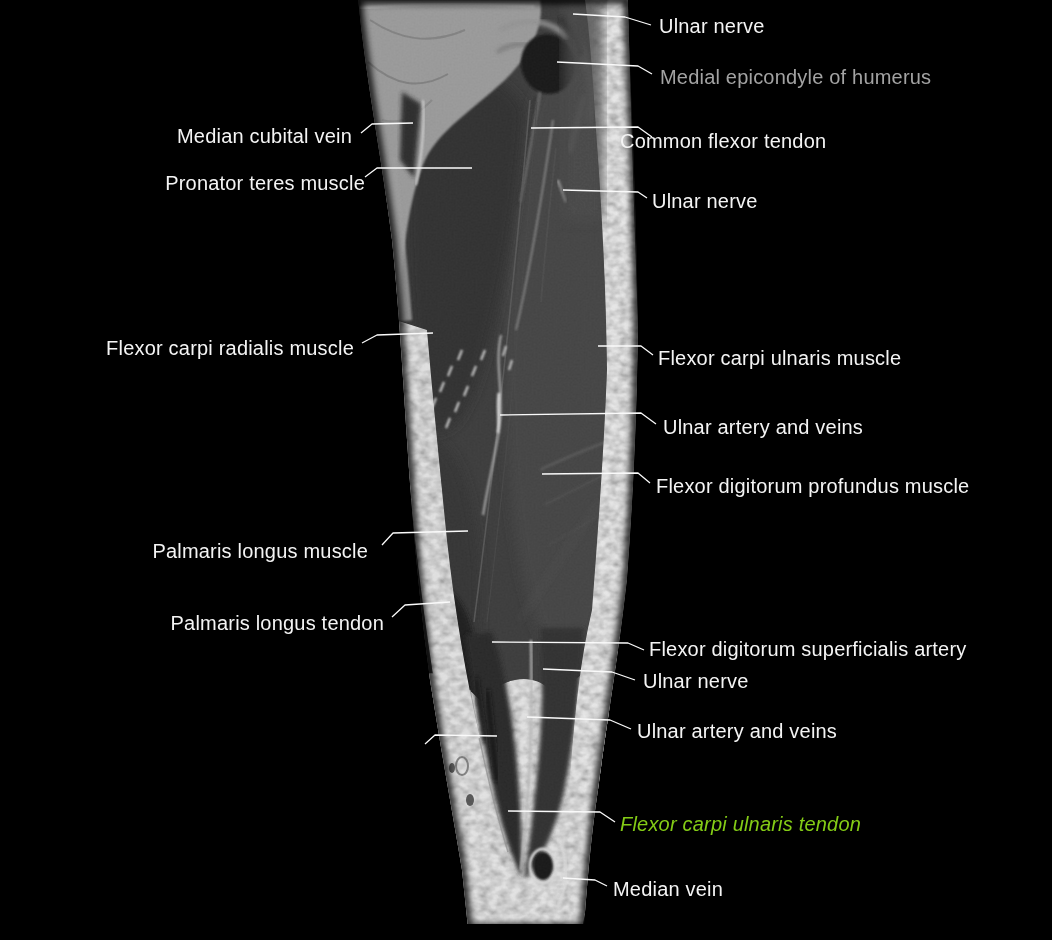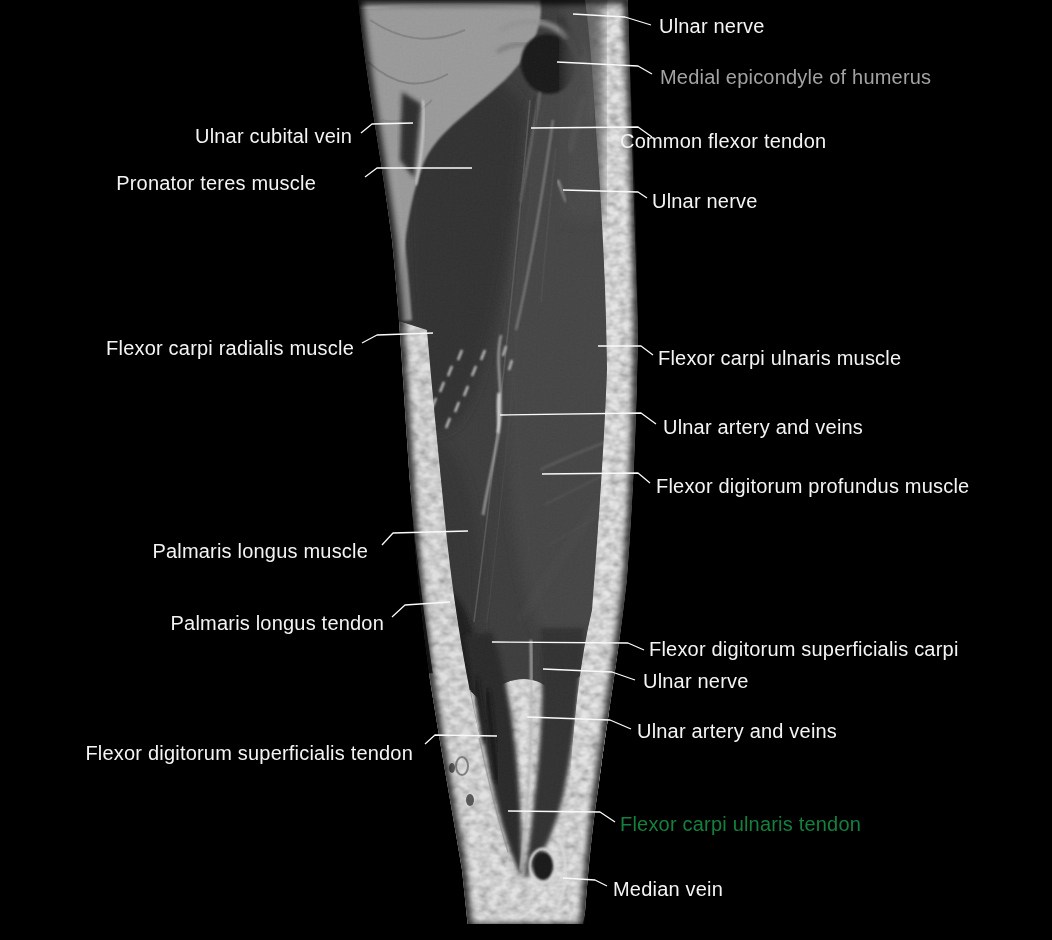--- a/index.html
+++ b/index.html
@@ -227,26 +227,25 @@
     </svg>
 
   <div class="labels">
       <div class="anat-label right" style="top: 14px; left: 659px; color: rgb(244, 244, 244); font-size: 20px;">Ulnar nerve</div>
       <div class="anat-label right" style="top: 65px; left: 660px; color: #a3a3a3; font-size: 20px;">Medial epicondyle of humerus</div>
       <div class="anat-label right" style="top: 129px; left: 620px; color: rgb(244, 244, 244); font-size: 20px;">Common flexor tendon</div>
       <div class="anat-label right" style="top: 189px; left: 652px; color: rgb(244, 244, 244); font-size: 20px;">Ulnar nerve</div>
       <div class="anat-label right" style="top: 346px; left: 658px; color: rgb(244, 244, 244); font-size: 20px;">Flexor carpi ulnaris muscle</div>
       <div class="anat-label right" style="top: 415px; left: 663px; color: rgb(244, 244, 244); font-size: 20px;">Ulnar artery and veins</div>
       <div class="anat-label right" style="top: 474px; left: 656px; color: rgb(244, 244, 244); font-size: 20px;">Flexor digitorum profundus muscle</div>
-      <div class="anat-label right" style="top: 637px; left: 649px; color: rgb(244, 244, 244); font-size: 20px;">Flexor digitorum superficialis carpi</div>
+      <div class="anat-label right" style="top: 637px; left: 649px; color: rgb(244, 244, 244); font-size: 20px;">Flexor digitorum superficialis artery</div>
       <div class="anat-label right" style="top: 669px; left: 643px; color: rgb(244, 244, 244); font-size: 20px;">Ulnar nerve</div>
       <div class="anat-label right" style="top: 719px; left: 637px; color: rgb(244, 244, 244); font-size: 20px;">Ulnar artery and veins</div>
-      <div class="anat-label right" style="top: 812px; left: 620px; color: #15803d; font-size: 20px;">Flexor carpi ulnaris tendon</div>
+      <div class="anat-label right" style="top: 812px; left: 620px; color: #84cc16; font-size: 20px; font-style: italic;">Flexor carpi ulnaris tendon</div>
       <div class="anat-label right" style="top: 877px; left: 613px; color: rgb(244, 244, 244); font-size: 20px;">Median vein</div>
-      <div class="anat-label left" style="top: 124px; right: 700px; color: rgb(244, 244, 244); font-size: 20px;">Ulnar cubital vein</div>
-      <div class="anat-label left" style="top: 171px; right: 736px; color: rgb(244, 244, 244); font-size: 20px;">Pronator teres muscle</div>
+      <div class="anat-label left" style="top: 124px; right: 700px; color: rgb(244, 244, 244); font-size: 20px;">Median cubital vein</div>
+      <div class="anat-label left" style="top: 171px; right: 687px; color: rgb(244, 244, 244); font-size: 20px;">Pronator teres muscle</div>
       <div class="anat-label left" style="top: 336px; right: 698px; color: rgb(244, 244, 244); font-size: 20px;">Flexor carpi radialis muscle</div>
       <div class="anat-label left" style="top: 611px; right: 668px; color: rgb(244, 244, 244); font-size: 20px;">Palmaris longus tendon</div>
       <div class="anat-label left" style="top: 539px; right: 684px; color: rgb(244, 244, 244); font-size: 20px;">Palmaris longus muscle</div>
-      <div class="anat-label left" style="top: 741px; right: 639px; color: rgb(244, 244, 244); font-size: 20px;">Flexor digitorum superficialis tendon</div>
     </div>
 
 </div>
 
 </body></html>

